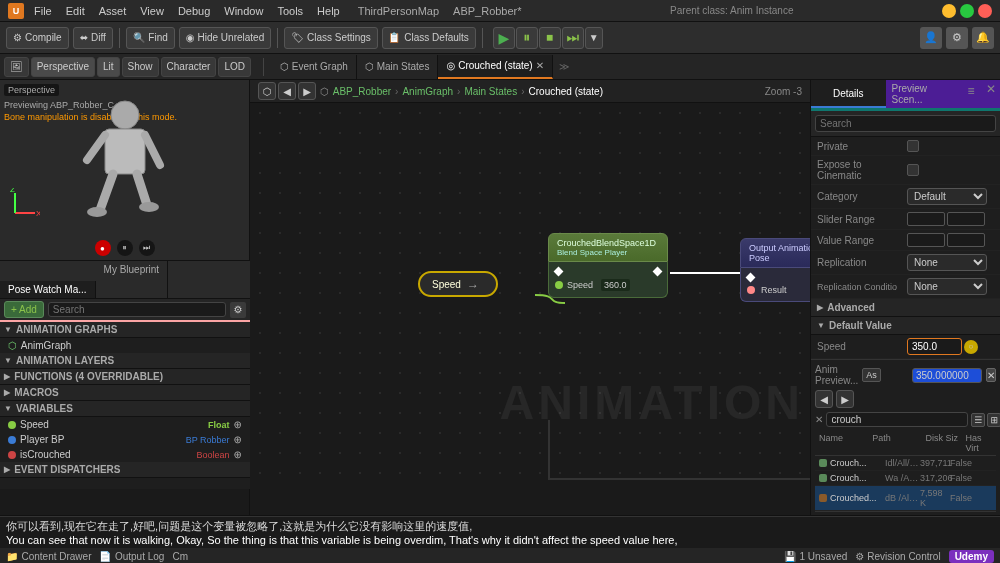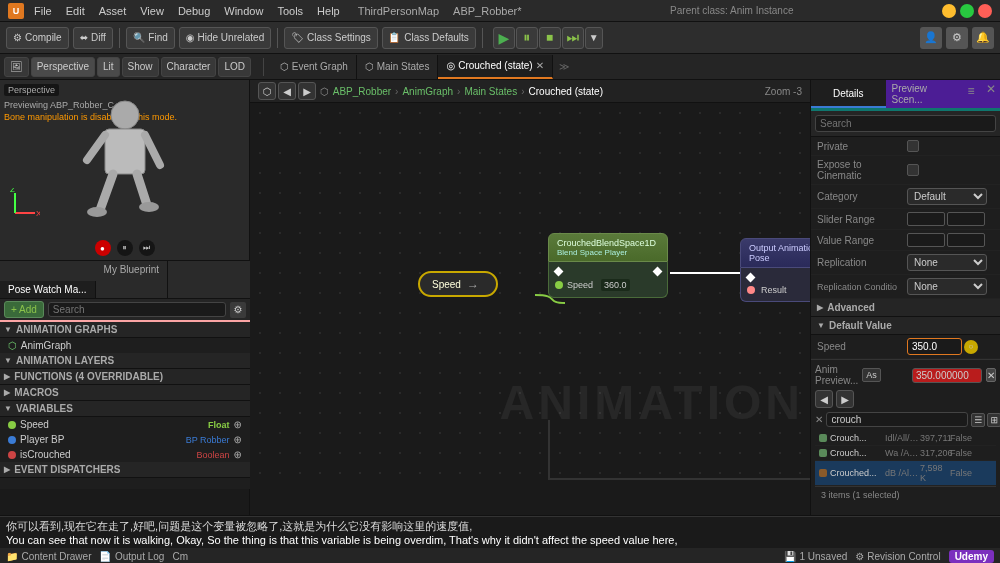--- a/index.html
+++ b/index.html
@@ -92,21 +92,21 @@
     .details-label { color: #888; width: 90px; flex-shrink: 0; }
     .details-checkbox { width: 12px; height: 12px; background: #333; border: 1px solid #555; border-radius: 2px; }
     .details-select { background: #2a2a2a; border: 1px solid #555; border-radius: 3px; color: #ccc; font-size: 10px; padding: 1px 2px; width: 80px; }
     .section-header-d { display: flex; align-items: center; padding: 3px 6px; background: #252525; border-bottom: 1px solid #111; cursor: pointer; font-size: 10px; font-weight: bold; color: #aaa; }
     .section-arrow { margin-right: 4px; font-size: 8px; }
     .speed-input-row { display: flex; align-items: center; padding: 3px 6px; border-bottom: 1px solid #222; font-size: 10px; }
     .speed-input { background: #1a1a1a; border: 1px solid #e07820; border-radius: 3px; padding: 2px 4px; color: #fff; font-size: 10px; width: 55px; }
     .anim-preview-bar { display: flex; align-items: center; gap: 4px; margin-bottom: 4px; }
     .anim-preview-label { font-size: 10px; color: #888; flex: 1; }
     .anim-as-btn { font-size: 9px; color: #ccc; background: #333; border: 1px solid #555; border-radius: 2px; padding: 1px 3px; cursor: pointer; }
-    .anim-val-input { background: #b91c1c; border: 1px solid #555; border-radius: 3px; padding: 1px 3px; color: #ccc; font-size: 10px; width: 70px; margin-left: 27px; }
+    .anim-val-input { background: #1d4ed8; border: 1px solid #555; border-radius: 3px; padding: 1px 3px; color: #ccc; font-size: 10px; width: 70px; margin-left: 27px; }
     .anim-nav { display: flex; align-items: center; gap: 3px; margin-bottom: 4px; }
     .anim-nav-btn { width: 18px; height: 18px; background: #333; border: 1px solid #555; border-radius: 3px; display: flex; align-items: center; justify-content: center; cursor: pointer; font-size: 10px; }
     .anim-search-row { display: flex; align-items: center; gap: 3px; margin-bottom: 4px; }
     .anim-search { flex: 1; background: #1a1a1a; border: 1px solid #444; border-radius: 3px; padding: 1px 4px; color: #ccc; font-size: 10px; }
     .anim-search-icon { font-size: 10px; color: #888; }
     .anim-table-header { display: flex; padding: 2px 4px; font-size: 9px; color: #888; border-bottom: 1px solid #333; }
     .anim-table-header span { flex: 1; }
     .anim-row { display: flex; align-items: center; padding: 2px 4px; font-size: 9px; border-bottom: 1px solid #222; cursor: pointer; }
     .anim-row.selected { background: #1a3a5c; }
     .anim-color { width: 8px; height: 8px; border-radius: 2px; margin-right: 3px; flex-shrink: 0; }
@@ -528,20 +528,26 @@
 
         <div class="anim-search-row">
           <span class="anim-search-icon">✕</span>
           <input class="anim-search" type="text" value="crouch" placeholder="crouch" style="">
           <div style="display:flex;gap:2px;">
             <div style="width:14px;height:14px;background:#333;border:1px solid #555;border-radius:2px;cursor:pointer;font-size:9px;display:flex;align-items:center;justify-content:center;">☰</div>
             <div style="width:14px;height:14px;background:#333;border:1px solid #555;border-radius:2px;cursor:pointer;font-size:9px;display:flex;align-items:center;justify-content:center;">⊞</div>
           </div>
         </div>
 
+        <div class="anim-table-header">
+          <span style="flex:2;">Name</span>
+          <span style="flex:2;">Path</span>
+          <span style="flex:1.5;">Disk Siz</span>
+          <span style="flex:1;">Has Virt</span>
+        </div>
 
         <div class="anim-row">
           <div class="anim-color" style="background:#5a8a5a;"></div>
           <span class="anim-name">Crouch...</span>
           <span class="anim-path">Idl/All/Gr...</span>
           <span class="anim-size">397,711</span>
           <span class="anim-has">False</span>
         </div>
         <div class="anim-row">
           <div class="anim-color" style="background:#5a8a5a;"></div>

